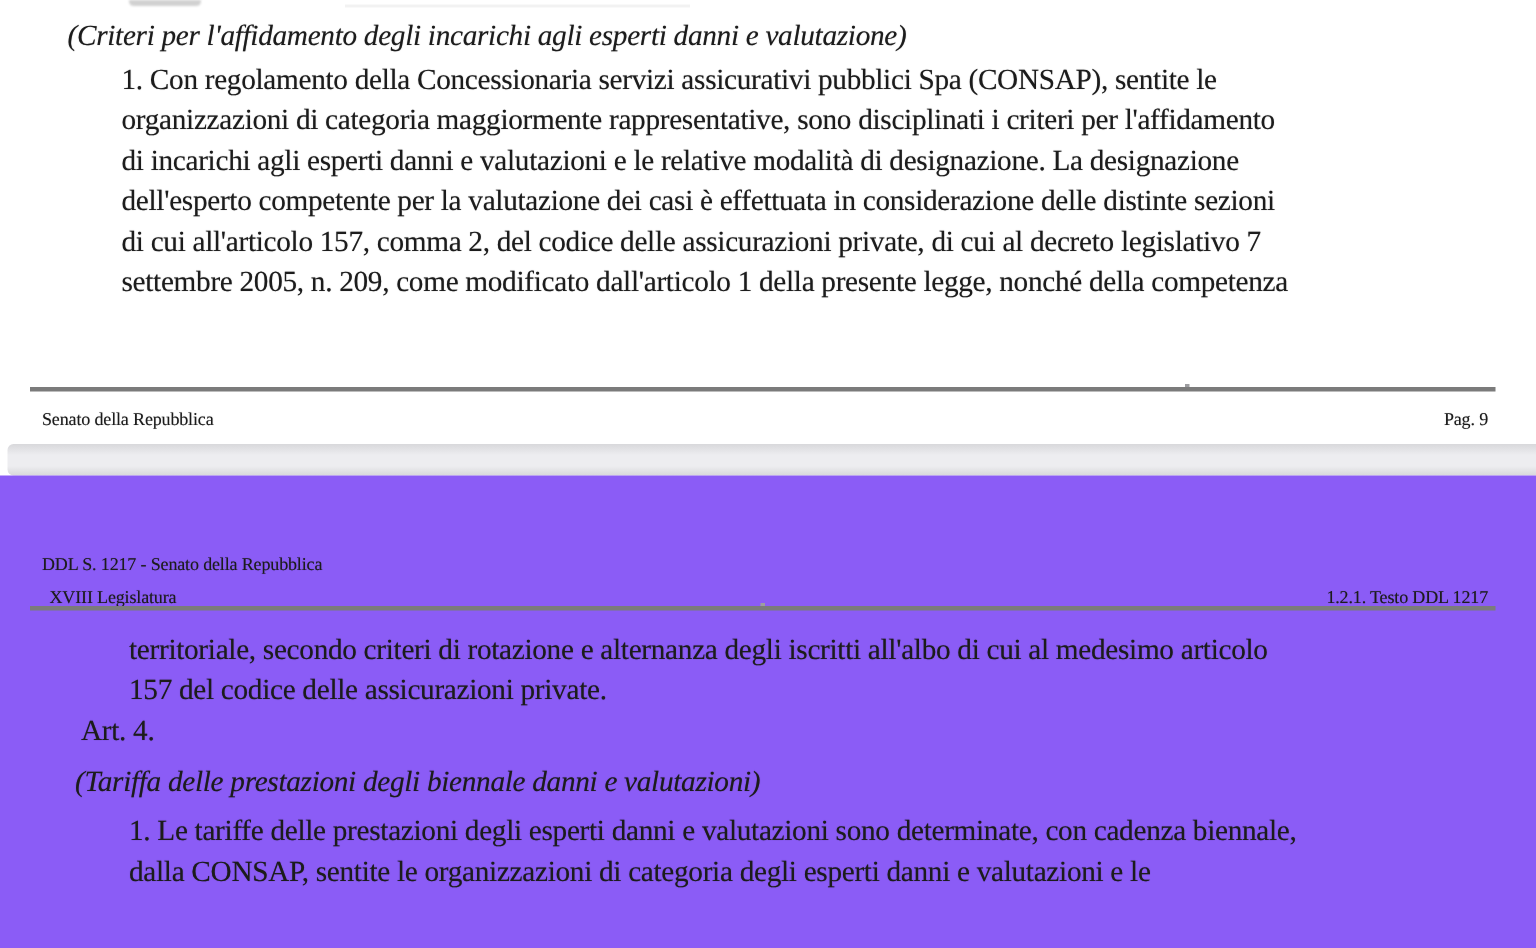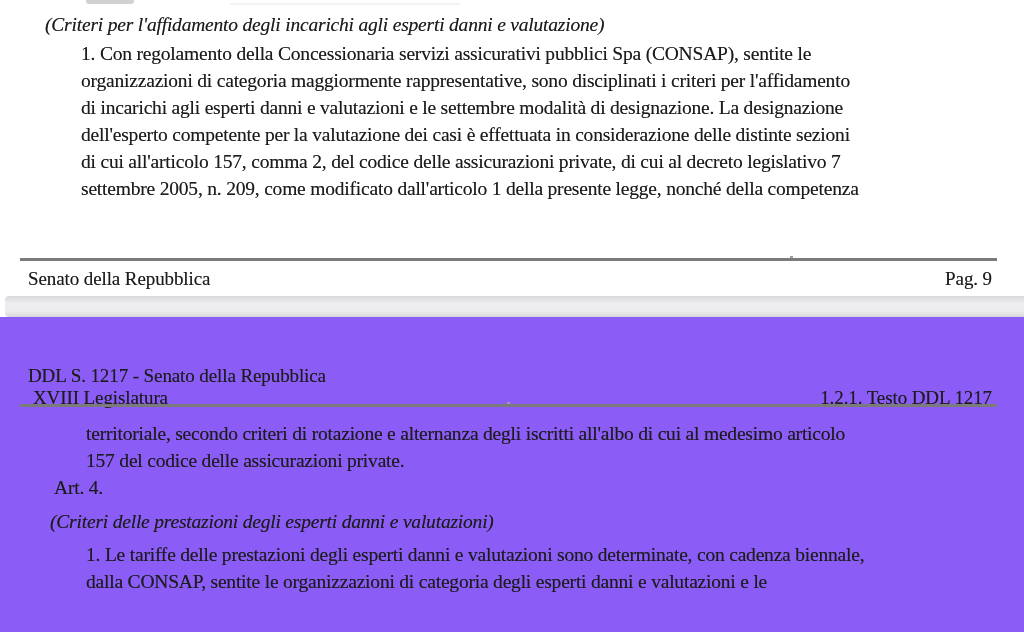--- a/index.html
+++ b/index.html
@@ -28,21 +28,21 @@
     letter-spacing: -0.2px;
     white-space: nowrap;
     text-shadow: 0 0 0.6px rgba(25,25,25,0.55);
   }
   .rubric { font-style: italic; }
   .tline { height: 27px; margin-left: 36px; }
 
   
   .meta {
     position: absolute;
-    font-size: 19px;
+    font-size: 12px;
     line-height: 20px;
     letter-spacing: -0.1px;
     white-space: nowrap;
     text-shadow: 0 0 0.5px rgba(25,25,25,0.5);
   }
   .meta-right { text-align: left; }
 
   
   .rule {
     position: absolute;
@@ -103,21 +103,21 @@
   <section class="page page-top">
 
     <div class="artifact-a"></div>
     <div class="artifact-b"></div>
 
     <div class="body-text rubric" style="left:45px; top:11px;">(Criteri per l'affidamento degli incarichi agli esperti danni e valutazione)</div>
 
     <div class="body-text" style="left:45px; top:40px;">
       <div class="tline">1. Con regolamento della Concessionaria servizi assicurativi pubblici Spa (CONSAP), sentite le</div>
       <div class="tline">organizzazioni di categoria maggiormente rappresentative, sono disciplinati i criteri per l'affidamento</div>
-      <div class="tline">di incarichi agli esperti danni e valutazioni e le settembre modalità di designazione. La designazione</div>
+      <div class="tline">di incarichi agli esperti danni e valutazioni e le relative modalità di designazione. La designazione</div>
       <div class="tline">dell'esperto competente per la valutazione dei casi è effettuata in considerazione delle distinte sezioni</div>
       <div class="tline">di cui all'articolo 157, comma 2, del codice delle assicurazioni private, di cui al decreto legislativo 7</div>
       <div class="tline">settembre 2005, n. 209, come modificato dall'articolo 1 della presente legge, nonché della competenza</div>
     </div>
 
     <div class="rule" style="top:258px;">
       <span class="tick" style="left:770px;"></span>
     </div>
 
     <div class="meta" style="left:28px; top:269px;">Senato della Repubblica</div>
@@ -139,21 +139,21 @@
       <span class="tick" style="left:487px;"></span>
     </div>
 
     <div class="body-text" style="left:50px; top:103px;">
       <div class="tline">territoriale, secondo criteri di rotazione e alternanza degli iscritti all'albo di cui al medesimo articolo</div>
       <div class="tline">157 del codice delle assicurazioni private.</div>
     </div>
 
     <div class="body-text" style="left:54px; top:157px;">Art. 4.</div>
 
-    <div class="body-text rubric" style="left:50px; top:191px;">(Criteri delle prestazioni degli esperti danni e valutazioni)</div>
+    <div class="body-text rubric" style="left:50px; top:191px;">(Tariffa delle prestazioni degli biennale danni e valutazioni)</div>
 
     <div class="body-text" style="left:50px; top:224px;">
       <div class="tline">1. Le tariffe delle prestazioni degli esperti danni e valutazioni sono determinate, con cadenza biennale,</div>
       <div class="tline">dalla CONSAP, sentite le organizzazioni di categoria degli esperti danni e valutazioni e le</div>
     </div>
   </section>
 
 </div>
 
 </body></html>

